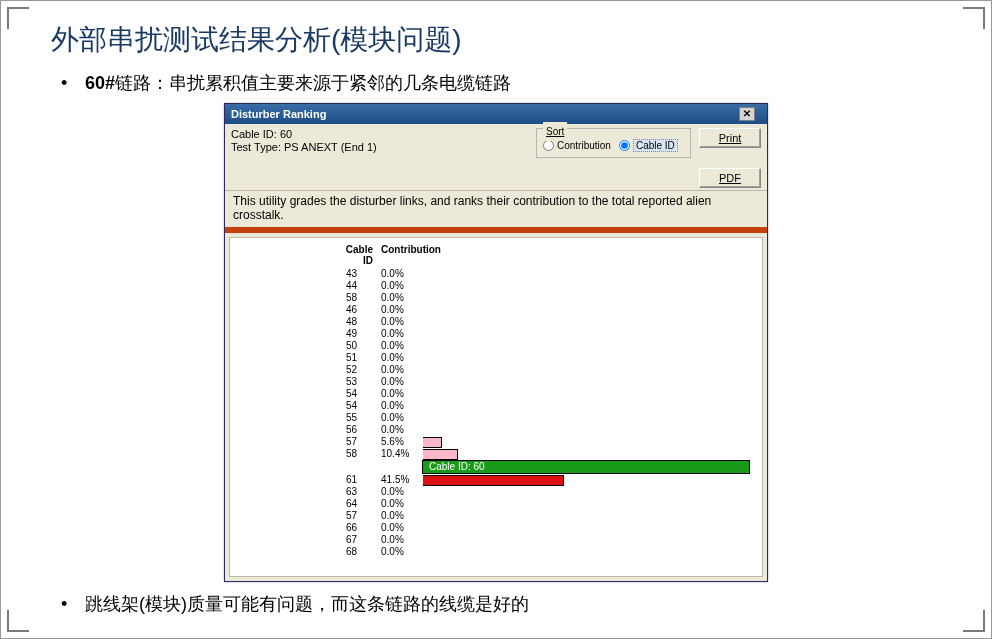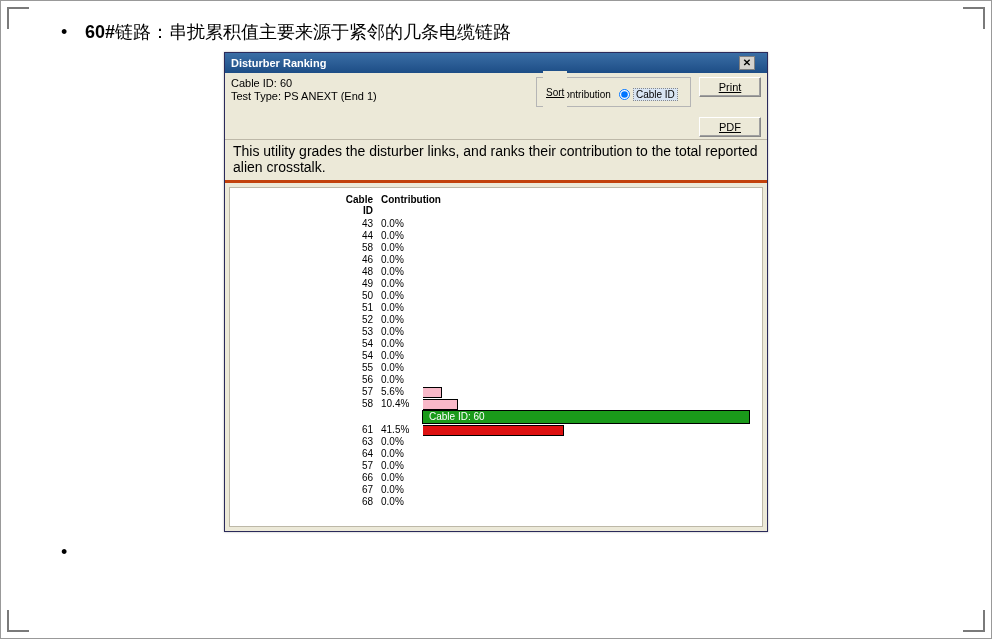--- a/index.html
+++ b/index.html
@@ -89,62 +89,62 @@
     height:30px;
     margin-right:8px;
     padding: 6px 6px 2px 6px;
     display:flex;
     align-items:center;
     gap:8px;
     font-size:10px;
   }
   .sort-group .legend {
     position:absolute; top:-7px; left:6px;
-    background:#ece9d8; padding:16px 3px;
+    background:#ece9d8; padding:4px 3px;
     font-size:10px;
     text-decoration:underline;
   }
   .radio { display:flex; align-items:center; gap:3px; }
   .radio input { margin:0; width:11px; height:11px; }
   .radio .dotted { border:1px dotted #888; padding:0 2px; background:#d9e5f3; }
   .btn-col { display:flex; flex-direction:column; gap:20px;text-decoration:underline; }
   .winbtn {
     width: 62px; height: 20px;
     background:#ece9d8;
     border:1px solid #888;
     border-top-color:#fff; border-left-color:#fff;
     box-shadow: inset -1px -1px 0 #a0a0a0;
     font-size:11px;
     text-align:center;
     line-height:18px;
   }
   .desc {
     padding: 3px 8px 5px 8px;
-    font-size:14px;
-    border-bottom: 3px solid #c2410c;
+    font-size:12px;
+    border-bottom: 6px solid #c2410c;
   }
   .chart-area {
     background:#fff;
     border:1px solid #bdb8a8;
     margin:4px;
     padding: 6px 6px 6px 6px;
     height: 340px;
     position:relative;
   }
   .chart-headers {
     display:flex;
     margin-left: 100px;
     font-size:10px;
     font-weight:bold;
     margin-bottom:2px;
   }
   .chart-headers .h1 { width:45px; text-align:right; padding-right:8px;}
   .chart-headers .h2 { width:55px; }
   .row { display:flex; align-items:center; height:12px; font-size:10px; line-height:12px; }
-  .row .cid { width:145px; text-align:right; padding-right:8px; }
+  .row .cid { width:145px; text-align:right; padding-right:24px; }
   .row .val { width:42px; text-align:left; }
   .row .bar-wrap { flex:1; position:relative; height:11px; }
   .bar {
     height:11px;
     background:#f8b8c8;
     border:1px solid #000;
     border-left:none;
   }
   .bar.red { background:#d11; }
   .green-row {
@@ -161,20 +161,21 @@
 </style>
 </head>
 <body>
 
 <div class="slide">
   <div class="corner tl"></div>
   <div class="corner tr"></div>
   <div class="corner bl"></div>
   <div class="corner br"></div>
 
+  <div class="slide-title">外部串扰测试结果分析(模块问题)</div>
 
   <div class="bullet-row">
     <span class="dot">•</span>
     <span>
       <span class="bold60">60#</span><span>链路：串扰累积值主要来源于紧邻的几条电缆链路</span>
     </span>
   </div>
 
   <div class="dialog">
     <div class="titlebar">
@@ -333,14 +334,15 @@
             <span class="cid">68</span>
             <span class="val">0.0%</span>
             <span class="bar-wrap"></span>
           </div>
         </div>
     </div>
   </div>
 
   <div class="bullet-row">
     <span class="dot">•</span>
+    <span>跳线架(模块)质量可能有问题，而这条链路的线缆是好的</span>
   </div>
 </div>
 
 </body></html>

